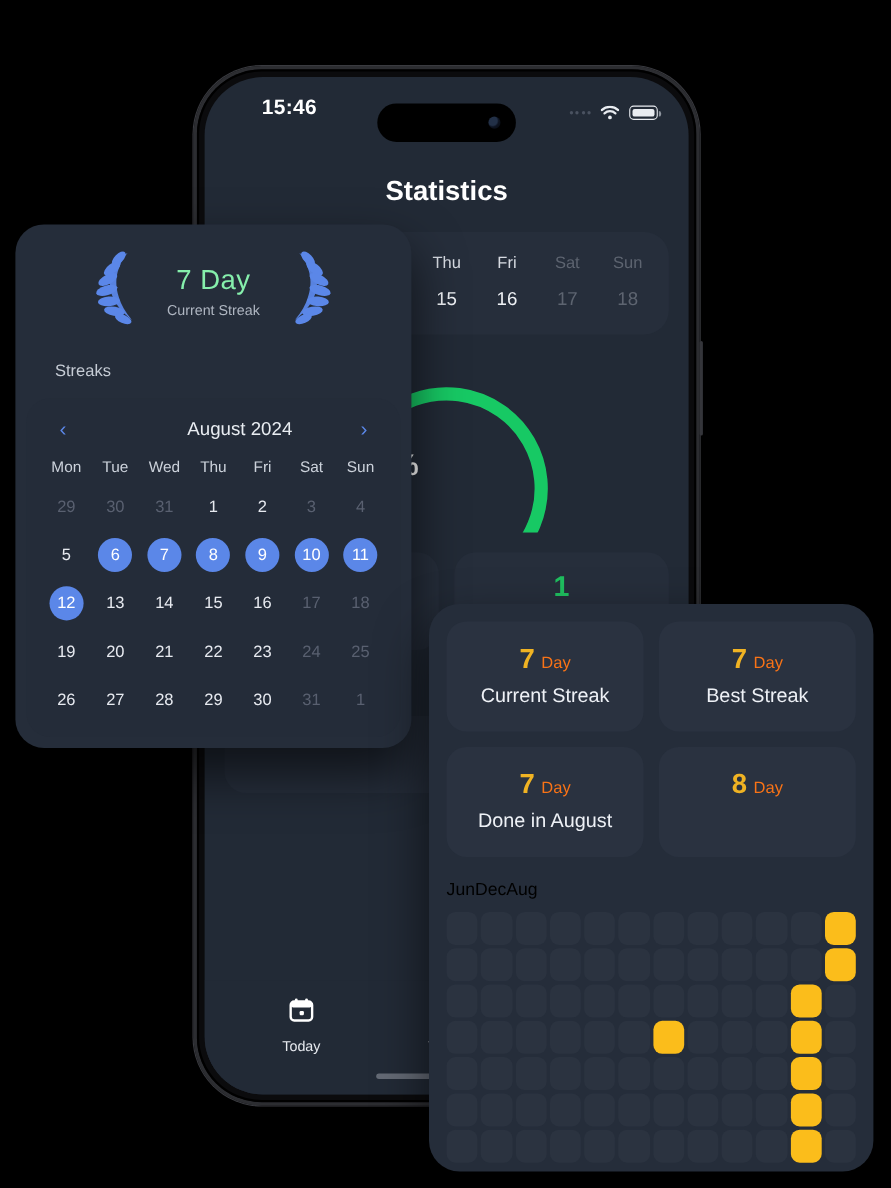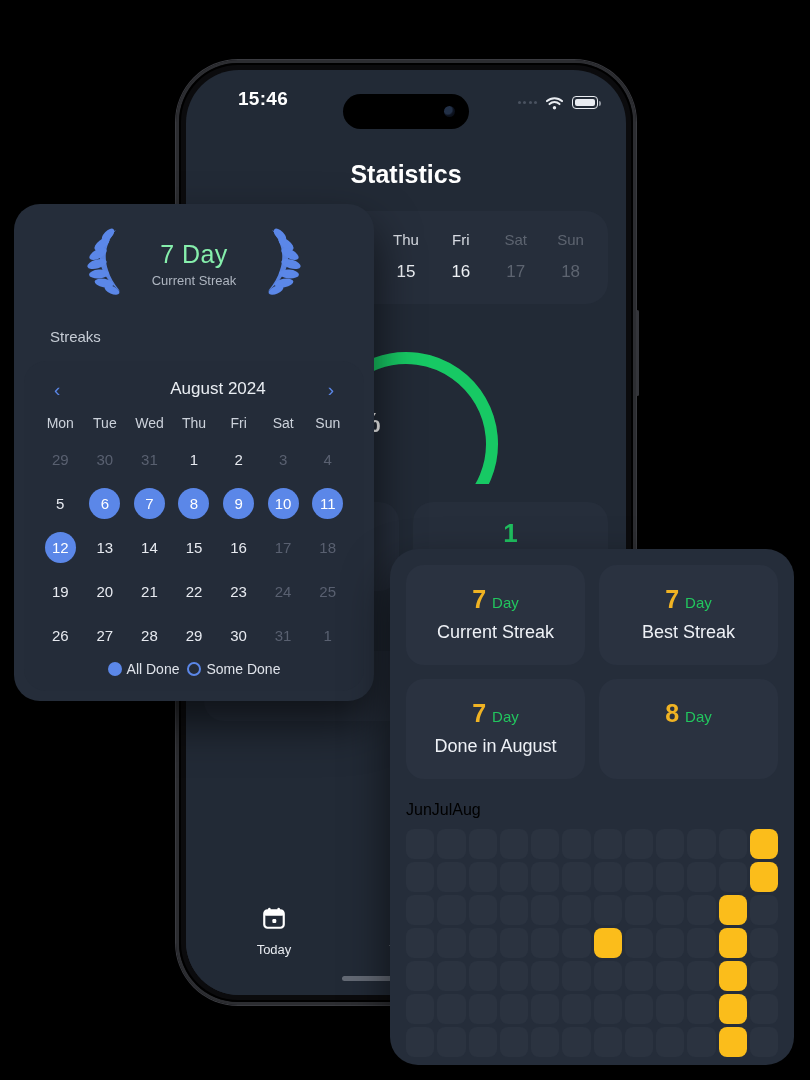--- a/index.html
+++ b/index.html
@@ -159,21 +159,21 @@
     background:#252d3a; border-radius:28px;
     box-shadow: 0 22px 46px rgba(0,0,0,.62);
     padding: 16px 16px 14px;
   }
   .tile-grid { display:grid; grid-template-columns:1fr 1fr; gap:14px; }
   .tile {
     background:#2a3240; border-radius:18px; padding:20px 0 22px; text-align:center;
   }
   .tile-top { display:flex; align-items:baseline; justify-content:center; gap:6px; }
   .tile-num { font-size:25px; font-weight:bold; color:#f0b323; }
-  .tile-day { font-size:15px; color:#22c55e; }
+  .tile-day { font-size:15px; color:#f97316; }
   .tile-lbl { font-size:18px; color:#eef1f6; margin-top:8px; }
   .hm-months-wrap { position:relative; height:24px; margin:22px 0 4px; }
   .heatmap {
     display:grid; grid-template-columns:repeat(12, 1fr);
     grid-auto-rows: 30px; gap:3px;
   }
   .hm-cell { border-radius:8px; background:#2b3340; }
   .hm-cell.on { background:#fbbd1b; }
 </style>
 </head>
@@ -481,30 +481,20 @@
           <div class="cal-cell">
             <div class="cal-day">30</div>
           </div>
           <div class="cal-cell">
             <div class="cal-day muted">31</div>
           </div>
           <div class="cal-cell">
             <div class="cal-day muted">1</div>
           </div>
         </div>
-      <div class="cal-legend">
-        <div class="lg-item">
-          <span class="lg-dot-full"></span>
-          <span>All Done</span>
-        </div>
-        <div class="lg-item">
-          <span class="lg-dot-some"></span>
-          <span>Some Done</span>
-        </div>
-      </div>
     </div>
   </div>
 
   <div class="card-stats">
     <div class="tile-grid">
       <div class="tile">
         <div class="tile-top">
           <span class="tile-num">7</span>
           <span class="tile-day">Day</span>
         </div>
@@ -525,21 +515,21 @@
         <div class="tile-lbl">Done in August</div>
       </div>
       <div class="tile">
         <div class="tile-top">
           <span class="tile-num">8</span>
           <span class="tile-day">Day</span>
         </div>
       </div>
     </div>
 
-    <div class="hm-months-wrap" id="hm-months"><span style="left: 31px;">Jun</span><span style="left: 186px;">Jul</span><span style="left: 310px;">Aug</span></div>
+    <div class="hm-months-wrap" id="hm-months"><span style="left: 31px;">Jun</span><span style="left: 186px;">Dec</span><span style="left: 310px;">Aug</span></div>
     <div class="heatmap" id="heatmap">
         <div class="hm-cell"></div>
         <div class="hm-cell"></div>
         <div class="hm-cell"></div>
         <div class="hm-cell"></div>
         <div class="hm-cell"></div>
         <div class="hm-cell"></div>
         <div class="hm-cell"></div>
         <div class="hm-cell"></div>
         <div class="hm-cell"></div>

